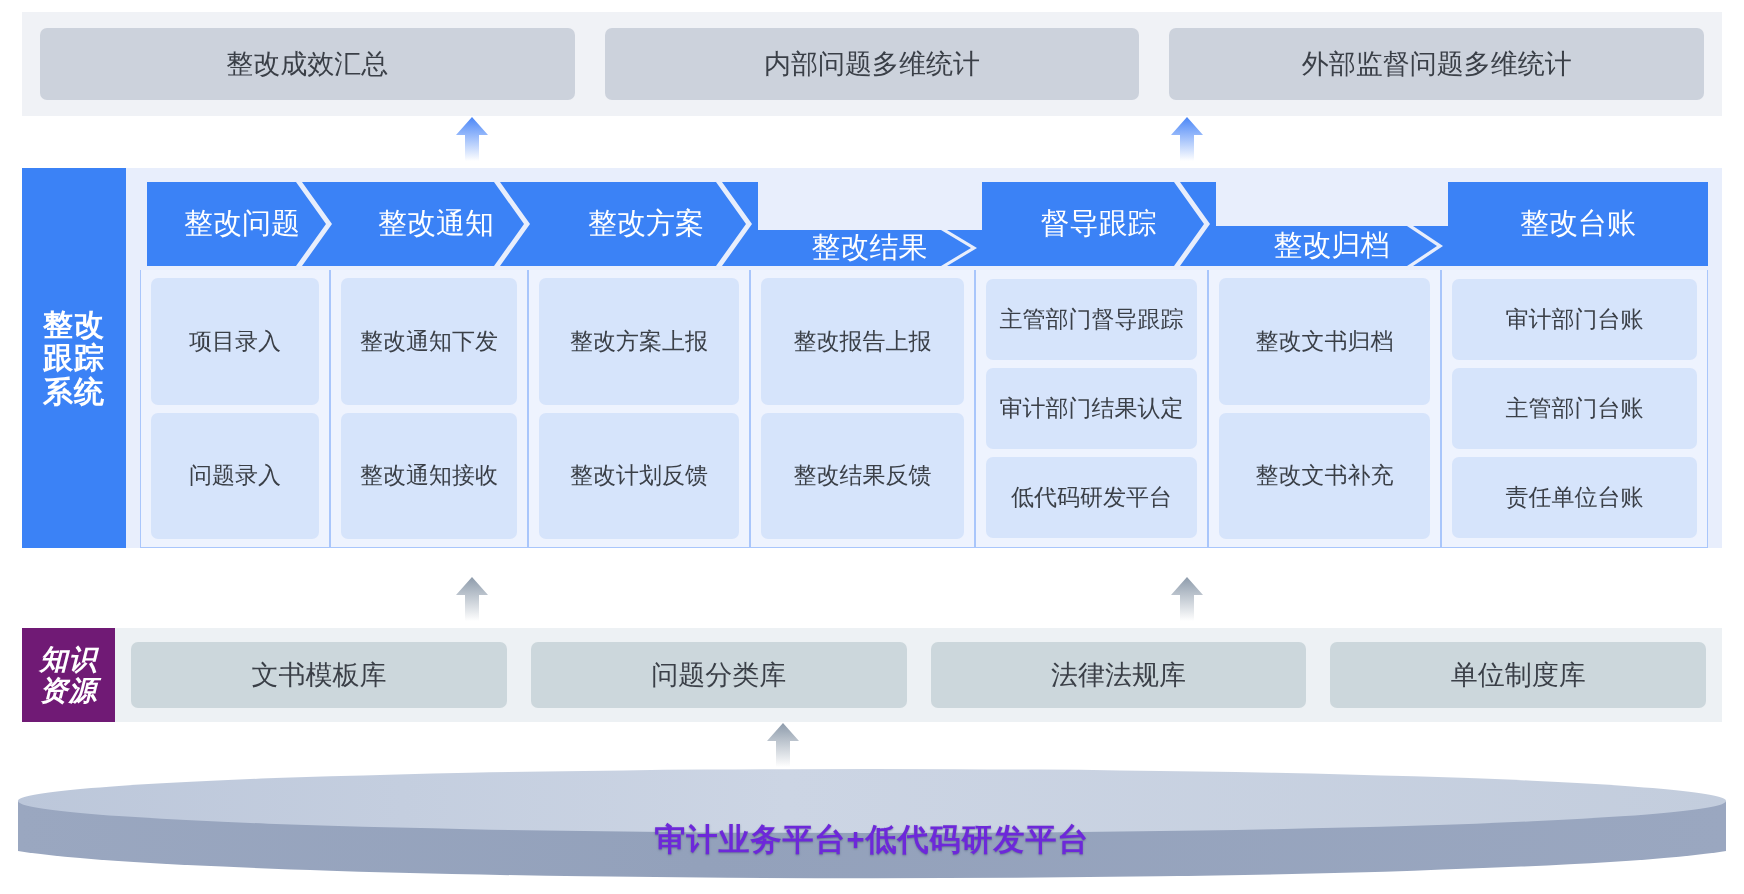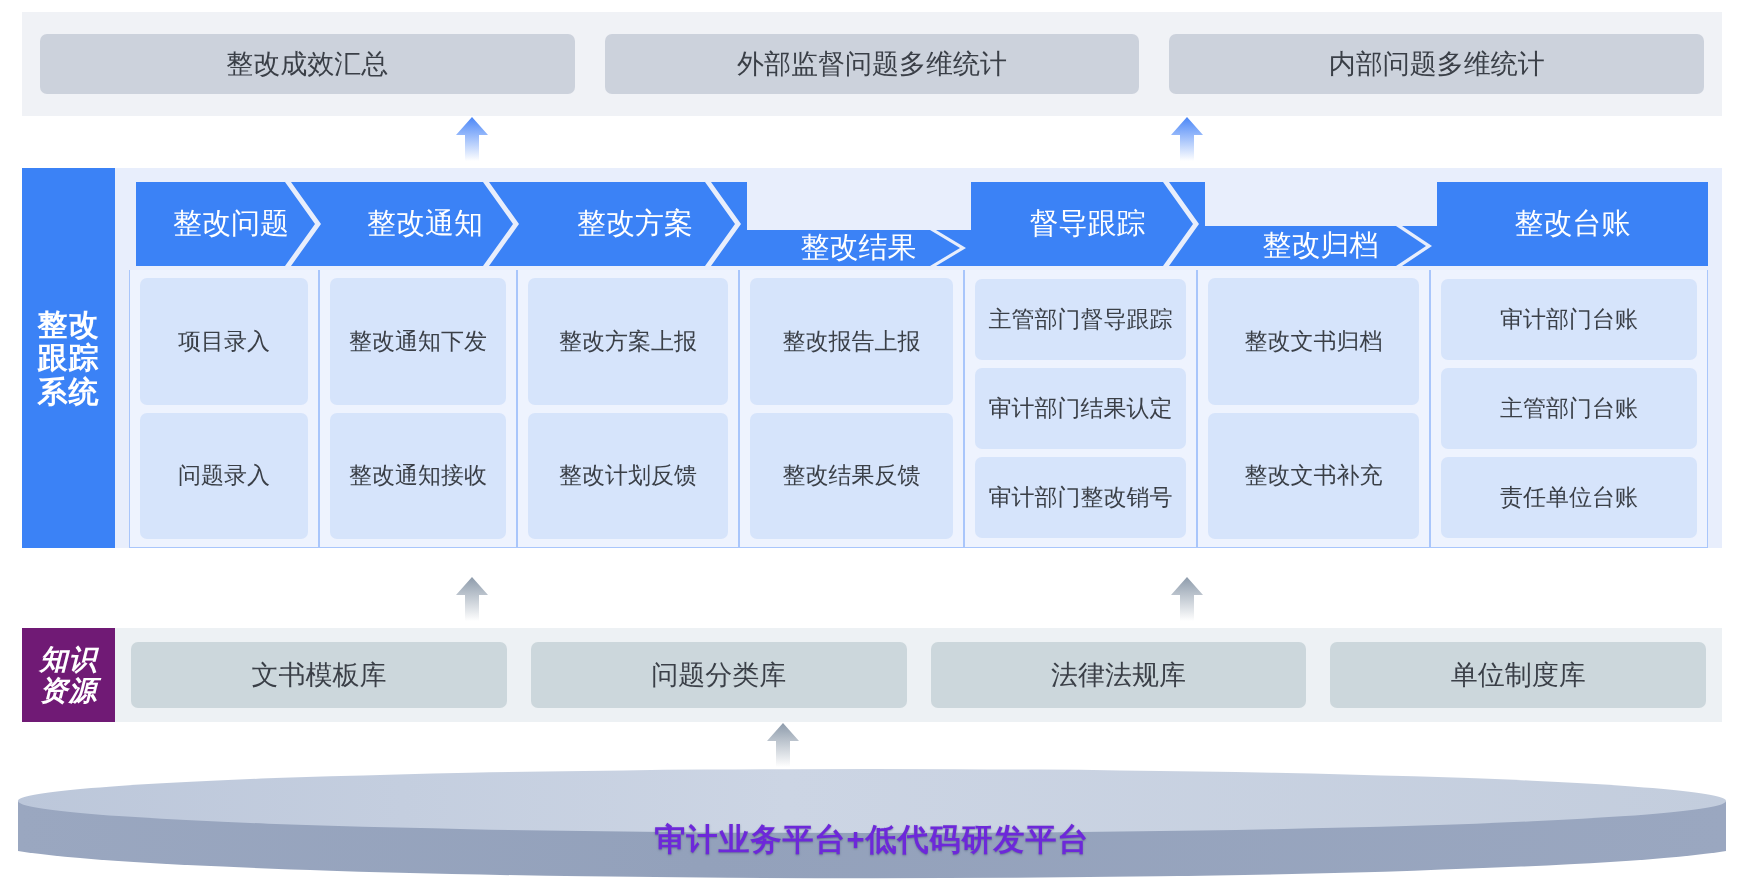--- a/index.html
+++ b/index.html
@@ -25,32 +25,32 @@
 
   
   #decision-layer{left:22px;top:12px;width:1700px;height:104px;}
   #decision-label{width:93px;background:#93a0b3;font-size:30px;}
   #decision-body{
     flex:1;background:#f0f2f6;
     display:flex;align-items:center;gap:30px;
     padding:0 18px;box-sizing:border-box;
   }
   .decision-card{
-    flex:1;height:60px;background:#ccd2dc;border-radius:7px;
+    flex:1;height:72px;background:#ccd2dc;border-radius:7px;
     display:flex;align-items:center;justify-content:center;
     color:#3a3f47;font-size:27px;
   }
 
   
   .arrow{position:absolute;width:34px;height:46px;}
   .arrow svg{display:block;width:100%;height:100%;}
 
   
   #system-layer{left:22px;top:168px;width:1700px;height:380px;}
-  #system-label{width:93px;background:#3b82f6;font-size:30px;}
+  #system-label{width:104px;background:#3b82f6;font-size:30px;}
   #system-body{
     flex:1;background:#e8eefc;
     padding:14px 14px 18px 14px;box-sizing:border-box;
     position:relative;
   }
 
   
   #chevron-strip{
     position:relative;height:84px;display:flex;padding-left:7px;
   }
@@ -111,22 +111,22 @@
     font-size:31px;letter-spacing:1px;
     text-shadow:0 1px 2px rgba(70,85,115,.55);
   }
 </style>
 </head>
 <body>
 
 <div class="layer" id="decision-layer">
   <div id="decision-body">
     <div class="decision-card">整改成效汇总</div>
+    <div class="decision-card">内部问题多维统计</div>
     <div class="decision-card">外部监督问题多维统计</div>
-    <div class="decision-card">内部问题多维统计</div>
   </div>
 </div>
 
 <div class="arrow" style="left:455px;top:116px;">
   <svg viewBox="0 0 34 46" preserveAspectRatio="none">
     <defs>
         <linearGradient id="gBlue1" x1="0" y1="0" x2="0" y2="1">
       <stop offset="0%" stop-color="#4a86f7"></stop>
           <stop offset="100%" stop-color="#ffffff"></stop>
     </linearGradient>
@@ -227,21 +227,21 @@
         <div class="item">整改方案上报</div>
         <div class="item">整改计划反馈</div>
       </div>
       <div class="col" style="flex:0 0 225px;">
         <div class="item">整改报告上报</div>
         <div class="item">整改结果反馈</div>
       </div>
       <div class="col tight" style="flex:0 0 233px;">
         <div class="item">主管部门督导跟踪</div>
         <div class="item">审计部门结果认定</div>
-        <div class="item">审计部门整改销号</div>
+        <div class="item">低代码研发平台</div>
       </div>
       <div class="col" style="flex:0 0 233px;">
         <div class="item">整改文书归档</div>
         <div class="item">整改文书补充</div>
       </div>
       <div class="col tight" style="flex:1 1 auto;">
         <div class="item">审计部门台账</div>
         <div class="item">主管部门台账</div>
         <div class="item">责任单位台账</div>
       </div>

